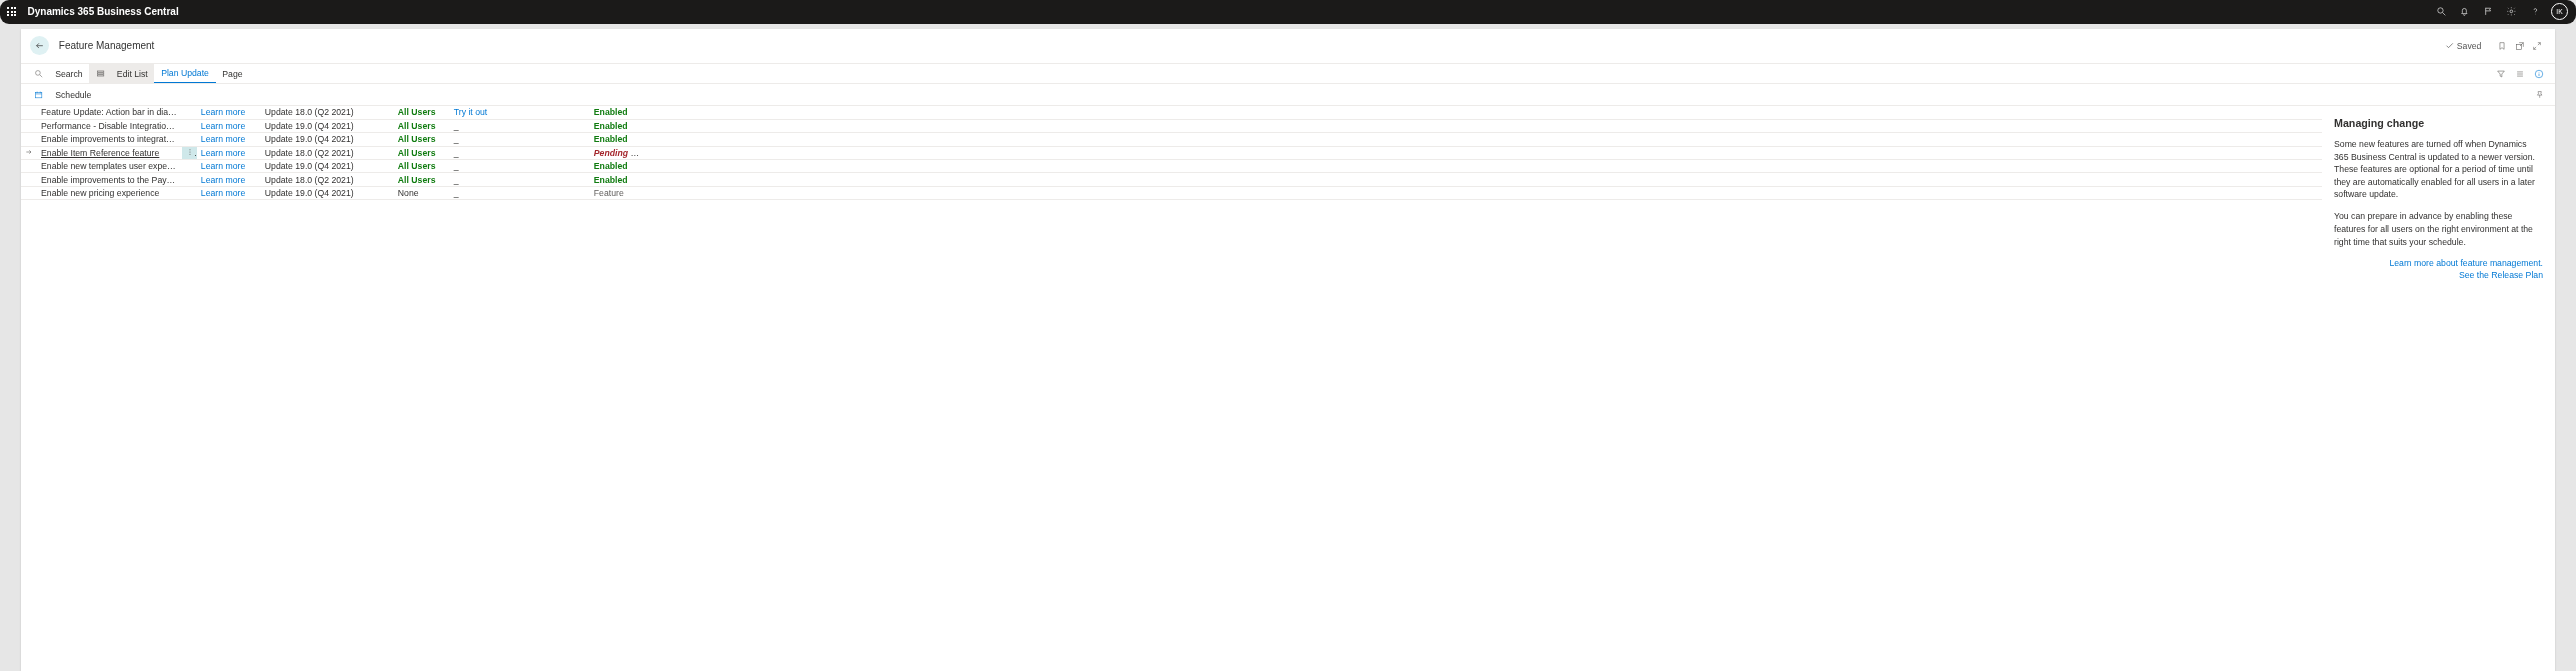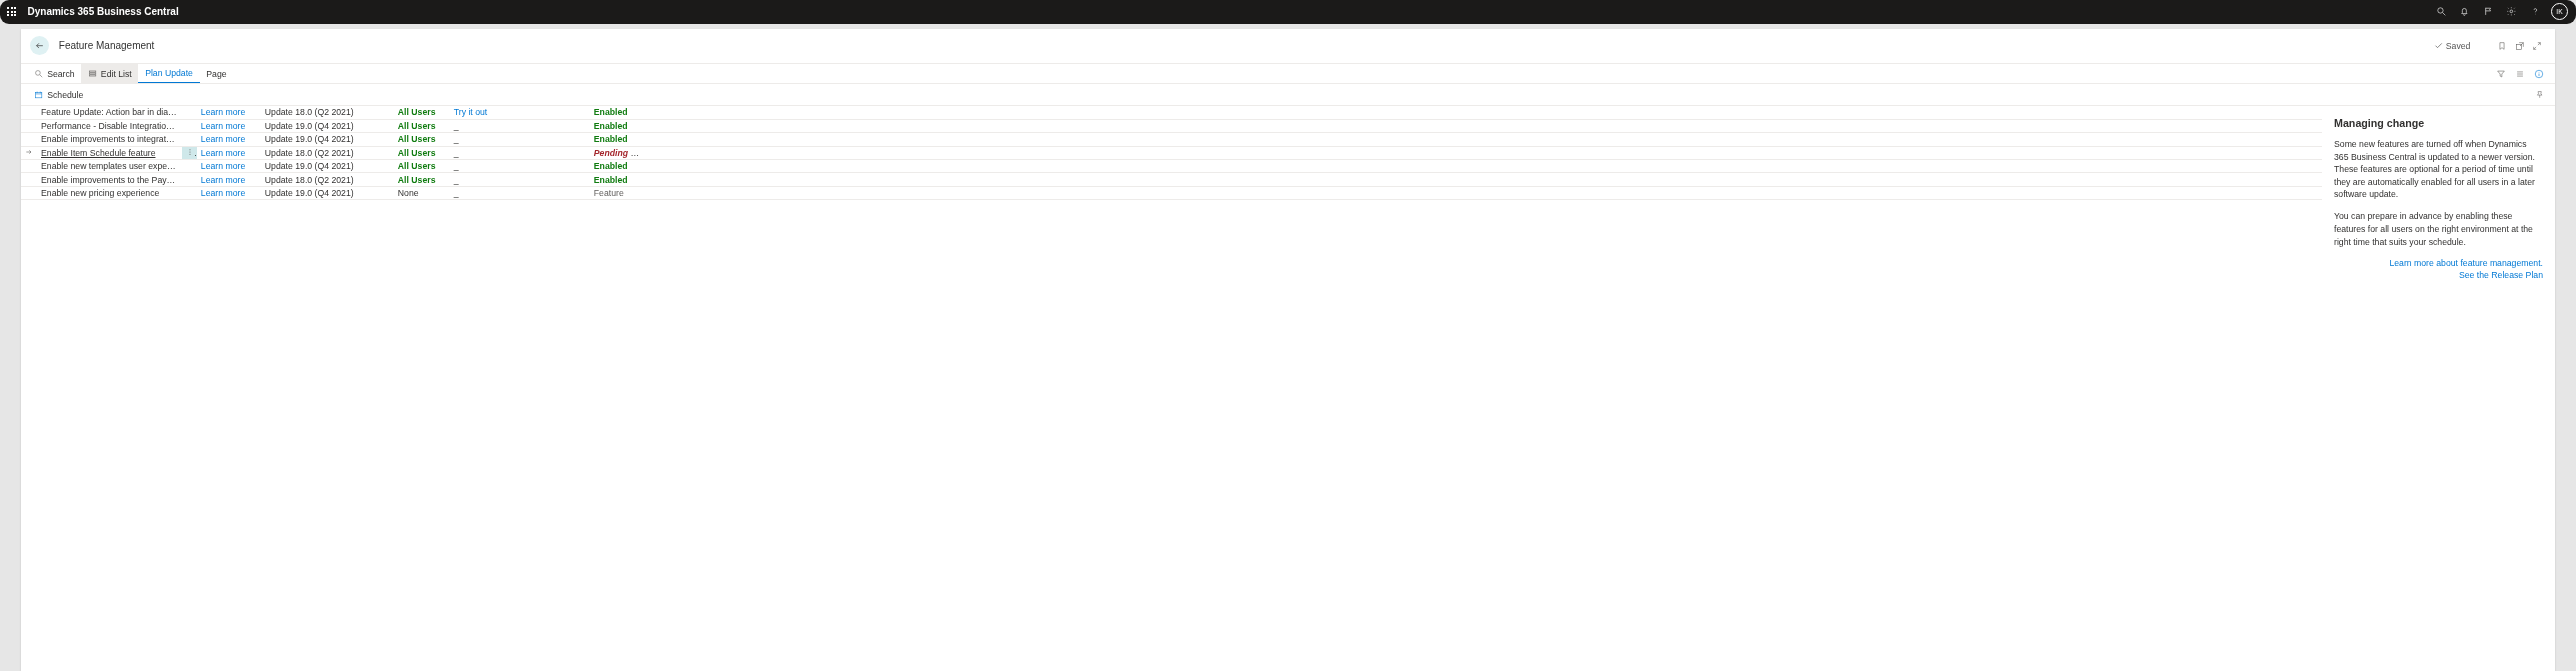--- a/index.html
+++ b/index.html
@@ -20,28 +20,28 @@
   
   .page-outer { position: absolute; top:23.5px; left:0; right:0; bottom:0; display:flex; justify-content:center; }
   .page { background:#fff; width: calc(100% - 42px); margin-top:5.4px; box-shadow: 0 0.7px 2px rgba(0,0,0,0.15); display:flex; flex-direction:column; height:calc(100% - 5.4px); }
 
   
   .page-header { height: 34px; display:flex; align-items:center; padding: 0 9.4px; }
   .back-btn { width: 19px; height:19px; border-radius:50%; background:#dff1f3; display:flex; align-items:center; justify-content:center; cursor:pointer; margin-right:9.4px;}
   .back-btn svg { width:9.4px; height:9.4px; stroke:#333; fill:none; stroke-width:1.8; }
   .page-title { font-size: 10px; color:#333; }
   .page-header-spacer { flex:1; }
-  .saved { display:flex; align-items:flex-start; color:#555; font-size:8.7px; margin-right:23px;}
+  .saved { display:flex; align-items:flex-start; color:#555; font-size:8.7px; margin-right:12px;}
   .saved svg { width:9.4px; height:9.4px; stroke:#555; fill:none; stroke-width:1.8; margin-right:2.7px;}
   .hdr-icon { width:17.4px; height:17.4px; display:flex; align-items:center; justify-content:center; cursor:pointer; color:#605e5c;}
   .hdr-icon svg { width:10px;height:10px; stroke:#605e5c; fill:none; stroke-width:1.4;}
 
   
   .cmdbar { display:flex; align-items:center; padding:0 6.7px; height:21.5px; border-top:0.7px solid #edebe9; border-bottom:0.7px solid #edebe9; background:#fff; }
-  .cmd { display:flex; align-items:center; padding: 0 6.7px; height:100%; cursor:pointer; font-size:8.7px; color:#323130; }
+  .cmd { display:flex; align-items:center; padding: 0 6.7px; height:100%; cursor:pointer; font-size:8.7px; color:#323130;gap:8px; }
   .cmd svg { width:9.4px; height:9.4px; margin-right:3.4px; stroke:#605e5c; fill:none; stroke-width:1.4;}
   .cmd.active { background:#edebe9; }
   .cmd.tab-active { color:#0078d4; border-bottom:1.3px solid #0078d4; }
   .cmdbar-spacer { flex:1; }
   .cmdbar-icon { width:19px; height:19px; display:flex; align-items:center; justify-content:center; cursor:pointer;}
   .cmdbar-icon svg { width:10px; height:10px; stroke:#605e5c; fill:none; stroke-width:1.4; }
   .cmdbar-icon.info svg { stroke:#0078d4; }
 
   
   .subcmd { display:flex; align-items:center; padding:0 6.7px; height:21.5px; border-bottom:0.7px solid #edebe9; background:#fff; }
@@ -289,21 +289,21 @@
                 <td><span class="enabled-for">All Users</span></td>
                 <td><span class="underscore">_</span></td>
                 <td><span class="status-enabled">Enabled</span></td>
                 <td></td>
               </tr>
               <tr class="selected">
                 <td class="rowarrow"><svg viewBox="0 0 24 24">
                     <line x1="4" y1="12" x2="18" y2="12"></line>
                     <polyline points="13 7 18 12 13 17"></polyline>
                   </svg></td>
-                <td><span class="feature-name selected-link">Enable Item Schedule feature</span></td>
+                <td><span class="feature-name selected-link">Enable Item Reference feature</span></td>
                 <td class="rowmenu"><svg viewBox="0 0 24 24">
                     <circle cx="12" cy="5" r="1.6"></circle>
                     <circle cx="12" cy="12" r="1.6"></circle>
                     <circle cx="12" cy="19" r="1.6"></circle>
                   </svg></td>
                 <td><span class="learn-link">Learn more</span></td>
                 <td>Update 18.0 (Q2 2021)</td>
                 <td><span class="enabled-for">All Users</span></td>
                 <td><span class="underscore">_</span></td>
                 <td><span class="status-pending">Pending Data...</span></td>

